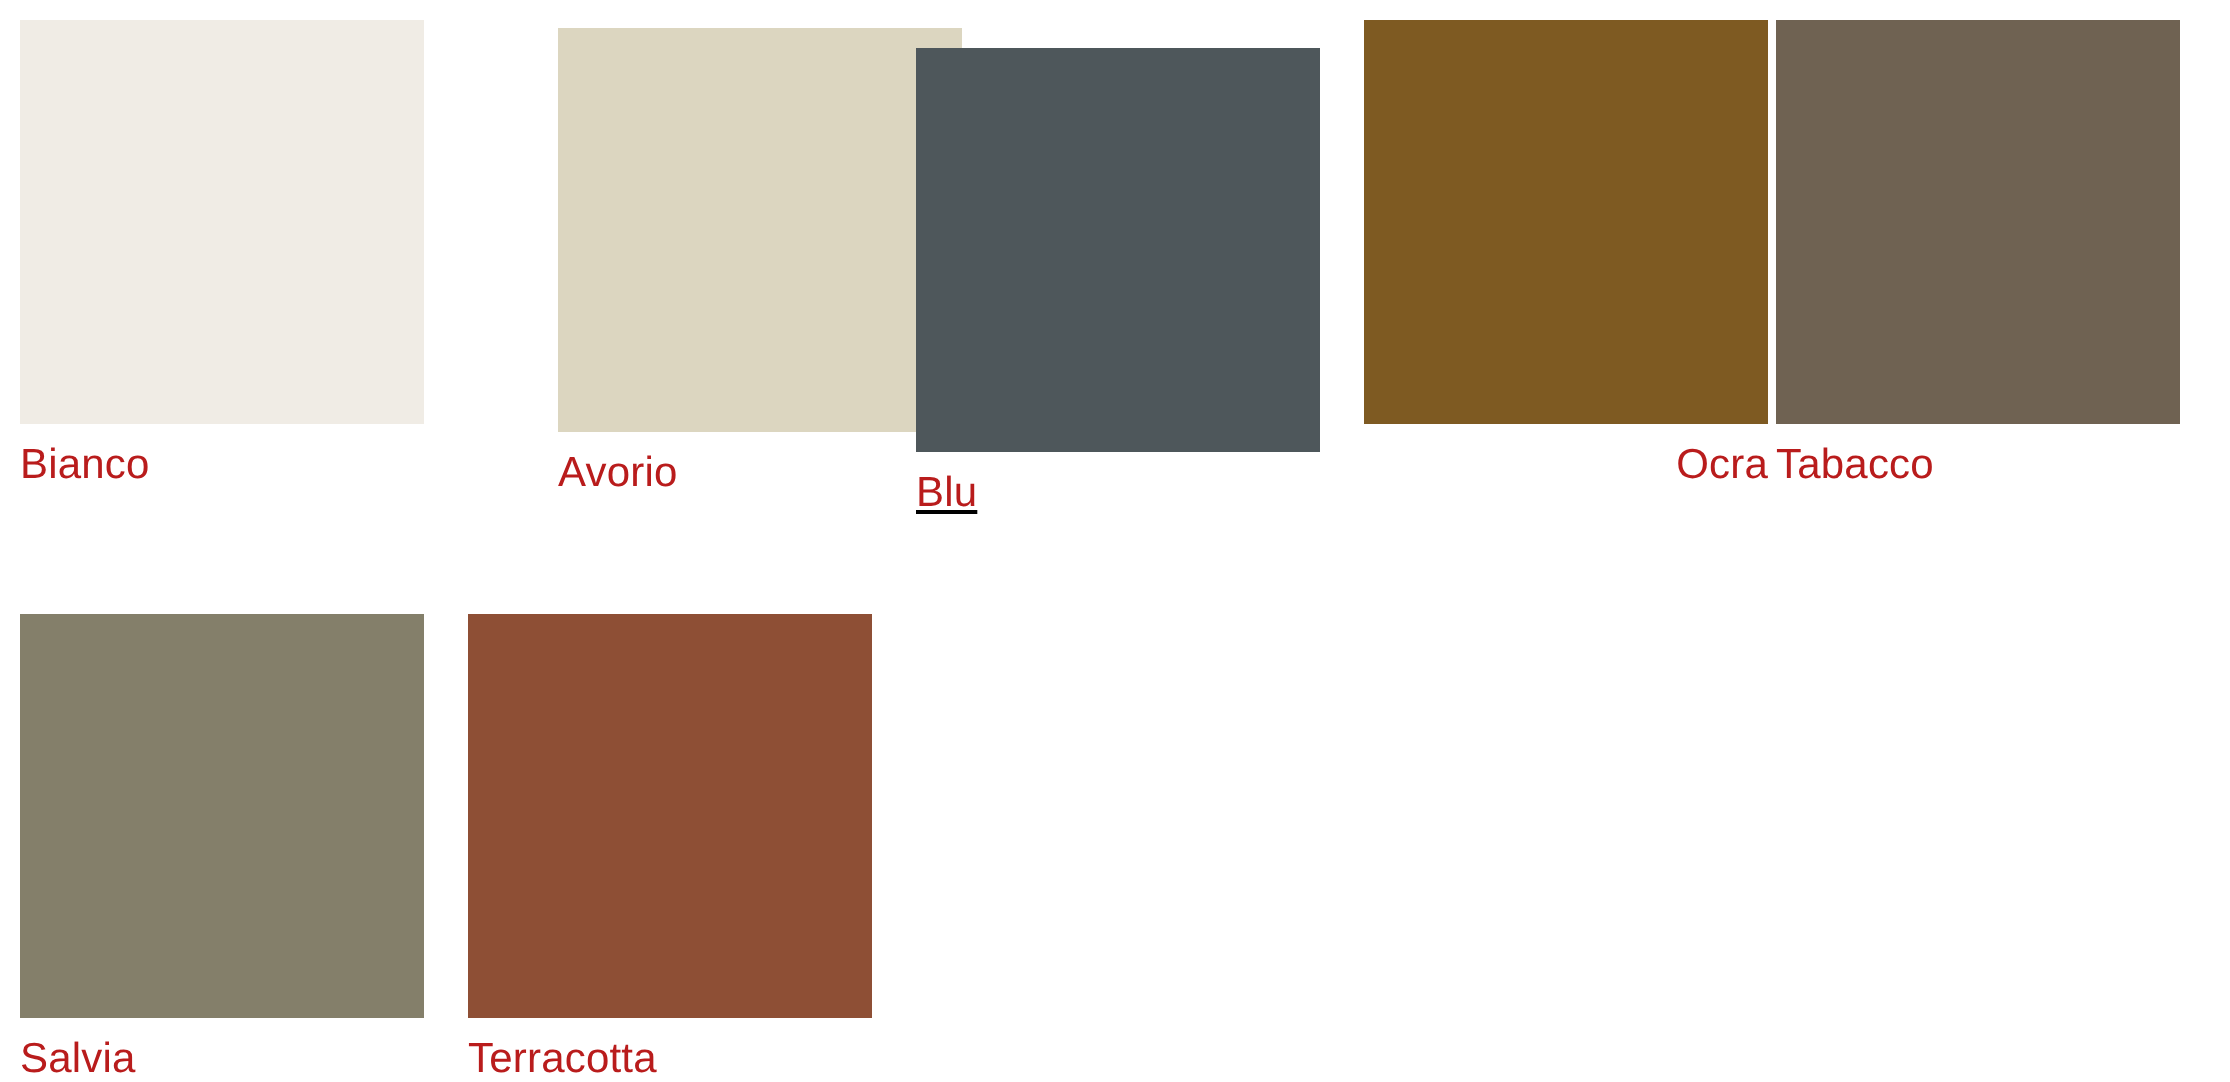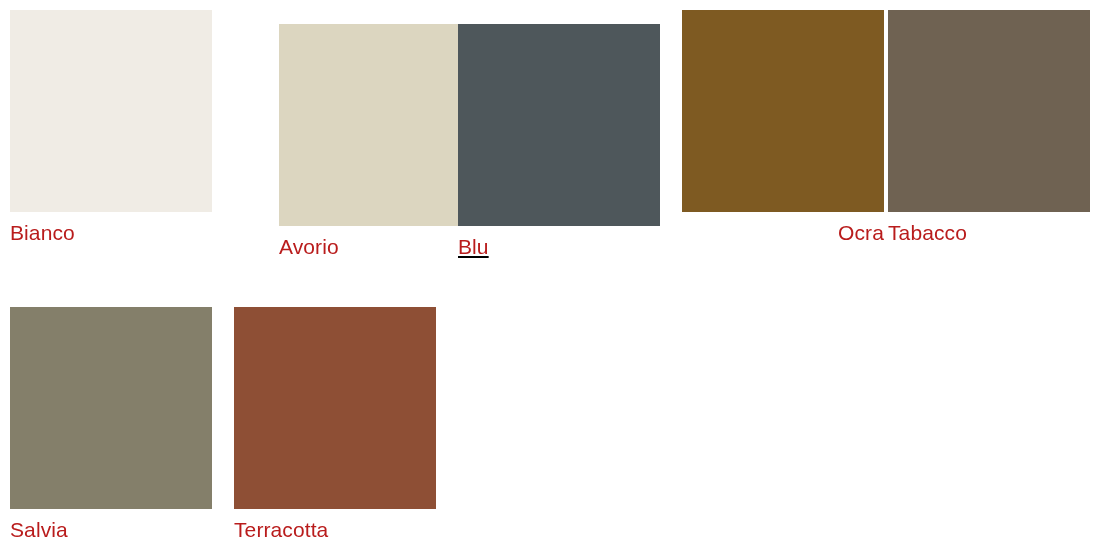--- a/index.html
+++ b/index.html
@@ -43,21 +43,21 @@
   }
 </style>
 </head>
 <body style="background-color: rgb(255, 255, 255);">
 
 <div id="palette-grid">
     <div class="swatch-cell" style="left: 10px; top: 10px;">
       <div class="swatch-chip" style="background-color: rgb(240, 236, 229);"></div>
       <span class="swatch-label">Bianco</span>
     </div>
-    <div class="swatch-cell" style="left: 234px; top: 24px; padding-left: 45px;">
+    <div class="swatch-cell" style="left: 234px; top: 14px; padding-left: 45px;">
       <div class="swatch-chip" style="background-color: rgb(220, 214, 192);"></div>
       <span class="swatch-label">Avorio</span>
     </div>
     <div class="swatch-cell" style="left: 458px; top: 24px; text-decoration: underline;">
       <div class="swatch-chip" style="background-color: rgb(78, 87, 91);"></div>
       <span class="swatch-label">Blu</span>
     </div>
     <div class="swatch-cell" style="left: 682px; top: 10px; text-align: right;">
       <div class="swatch-chip" style="background-color: rgb(126, 90, 34);"></div>
       <span class="swatch-label">Ocra</span>

